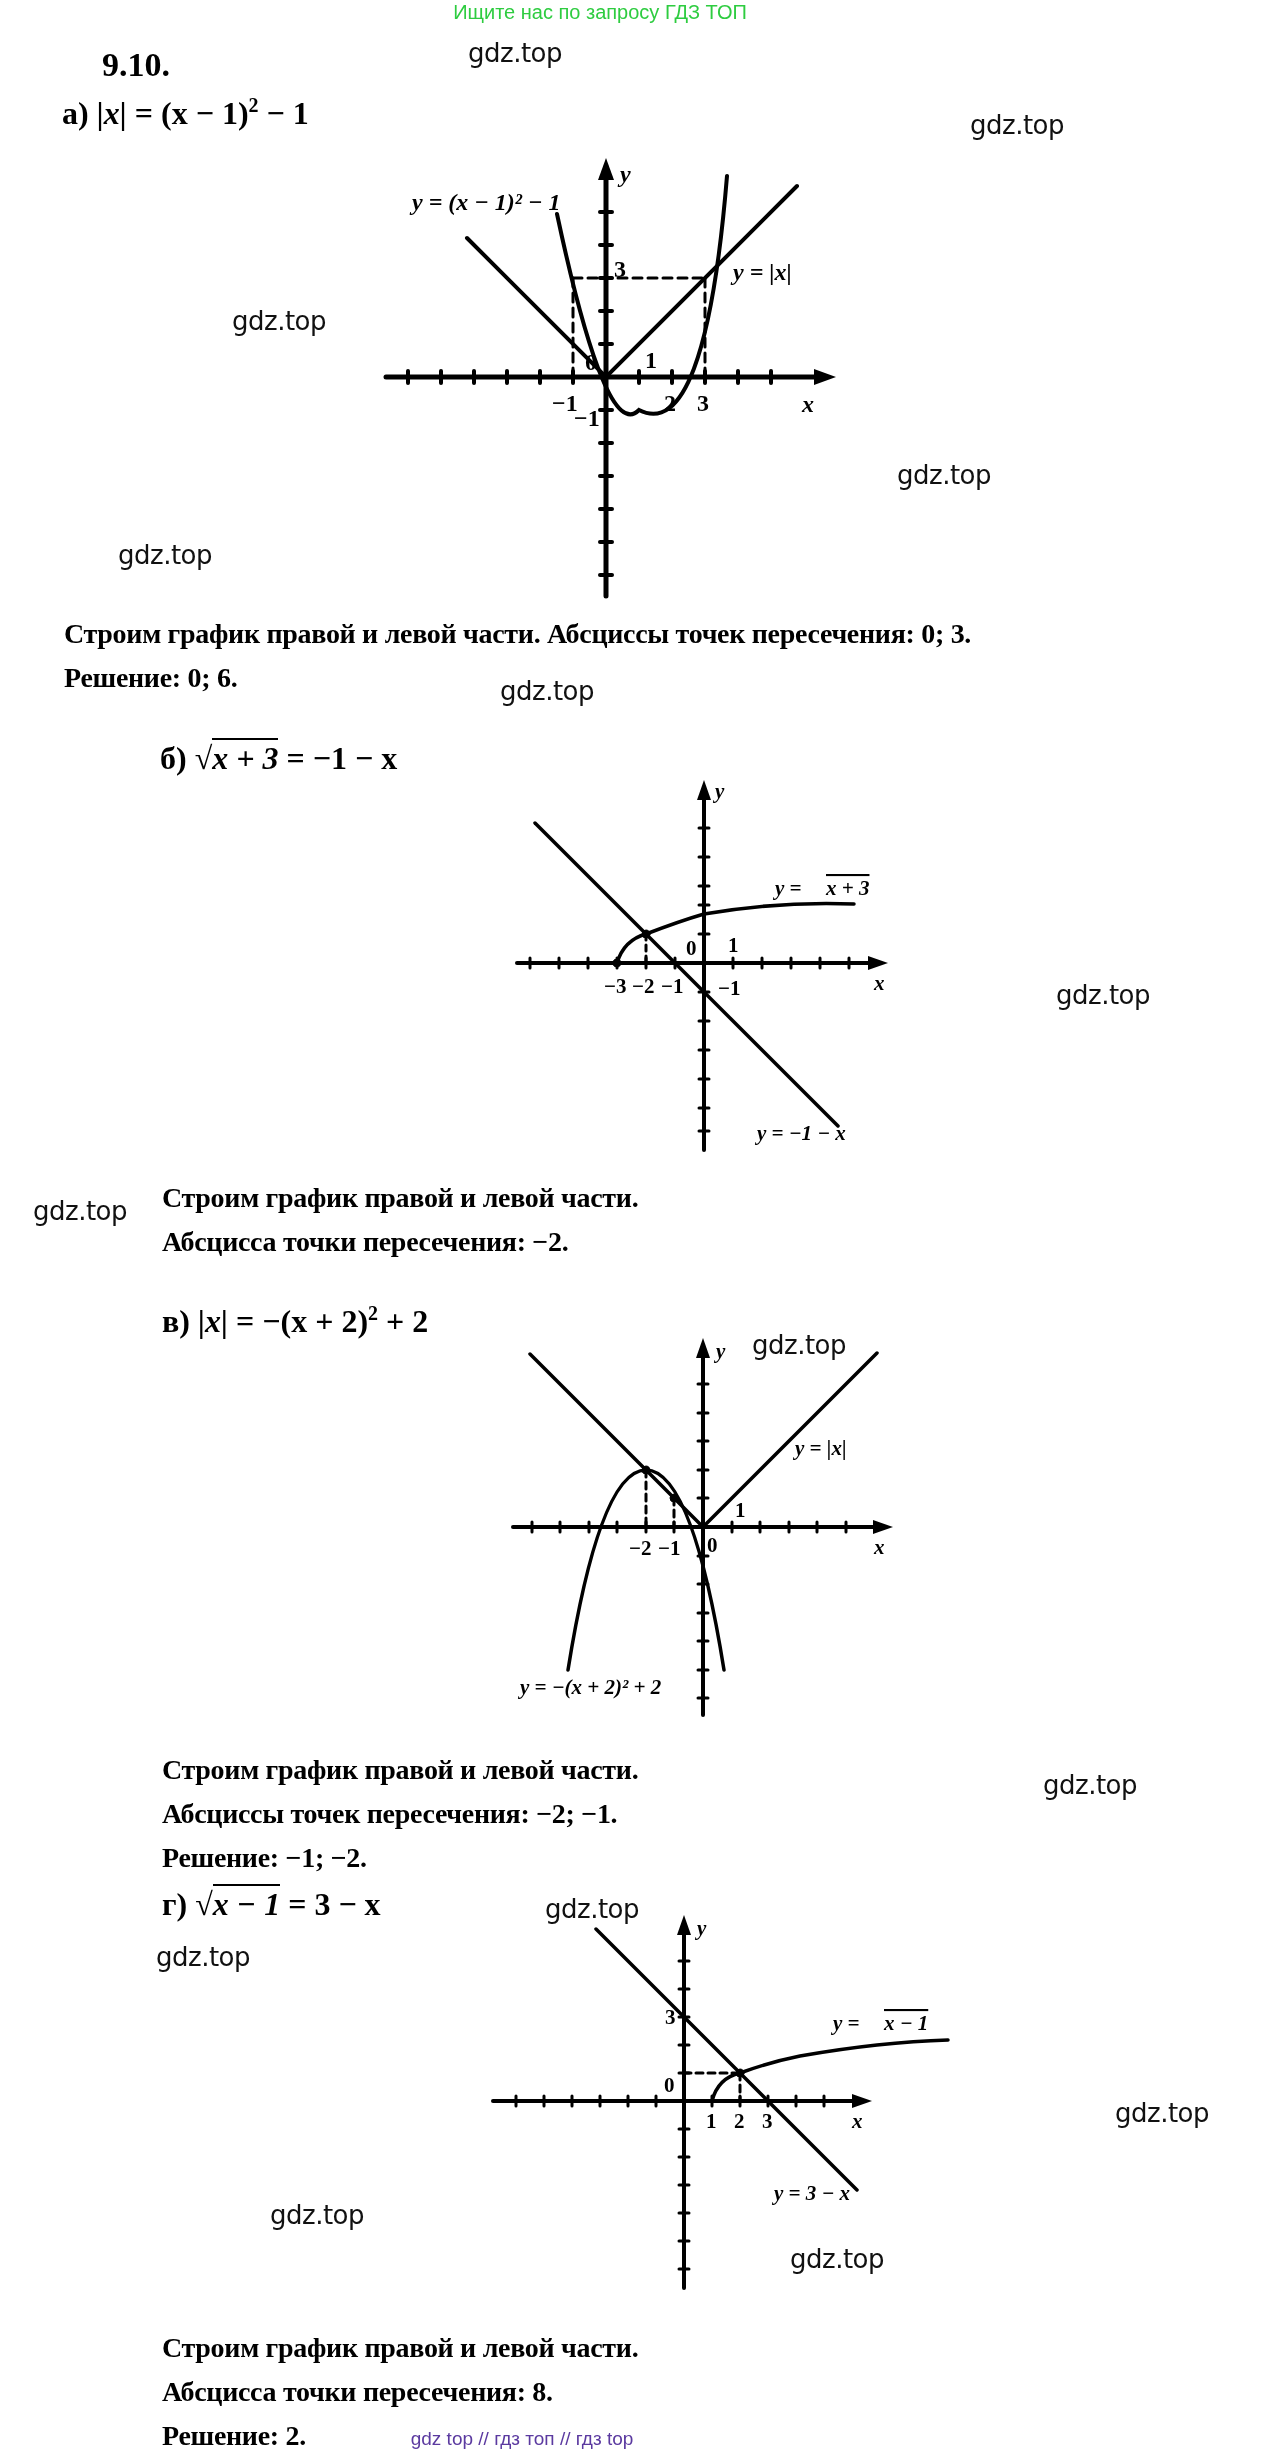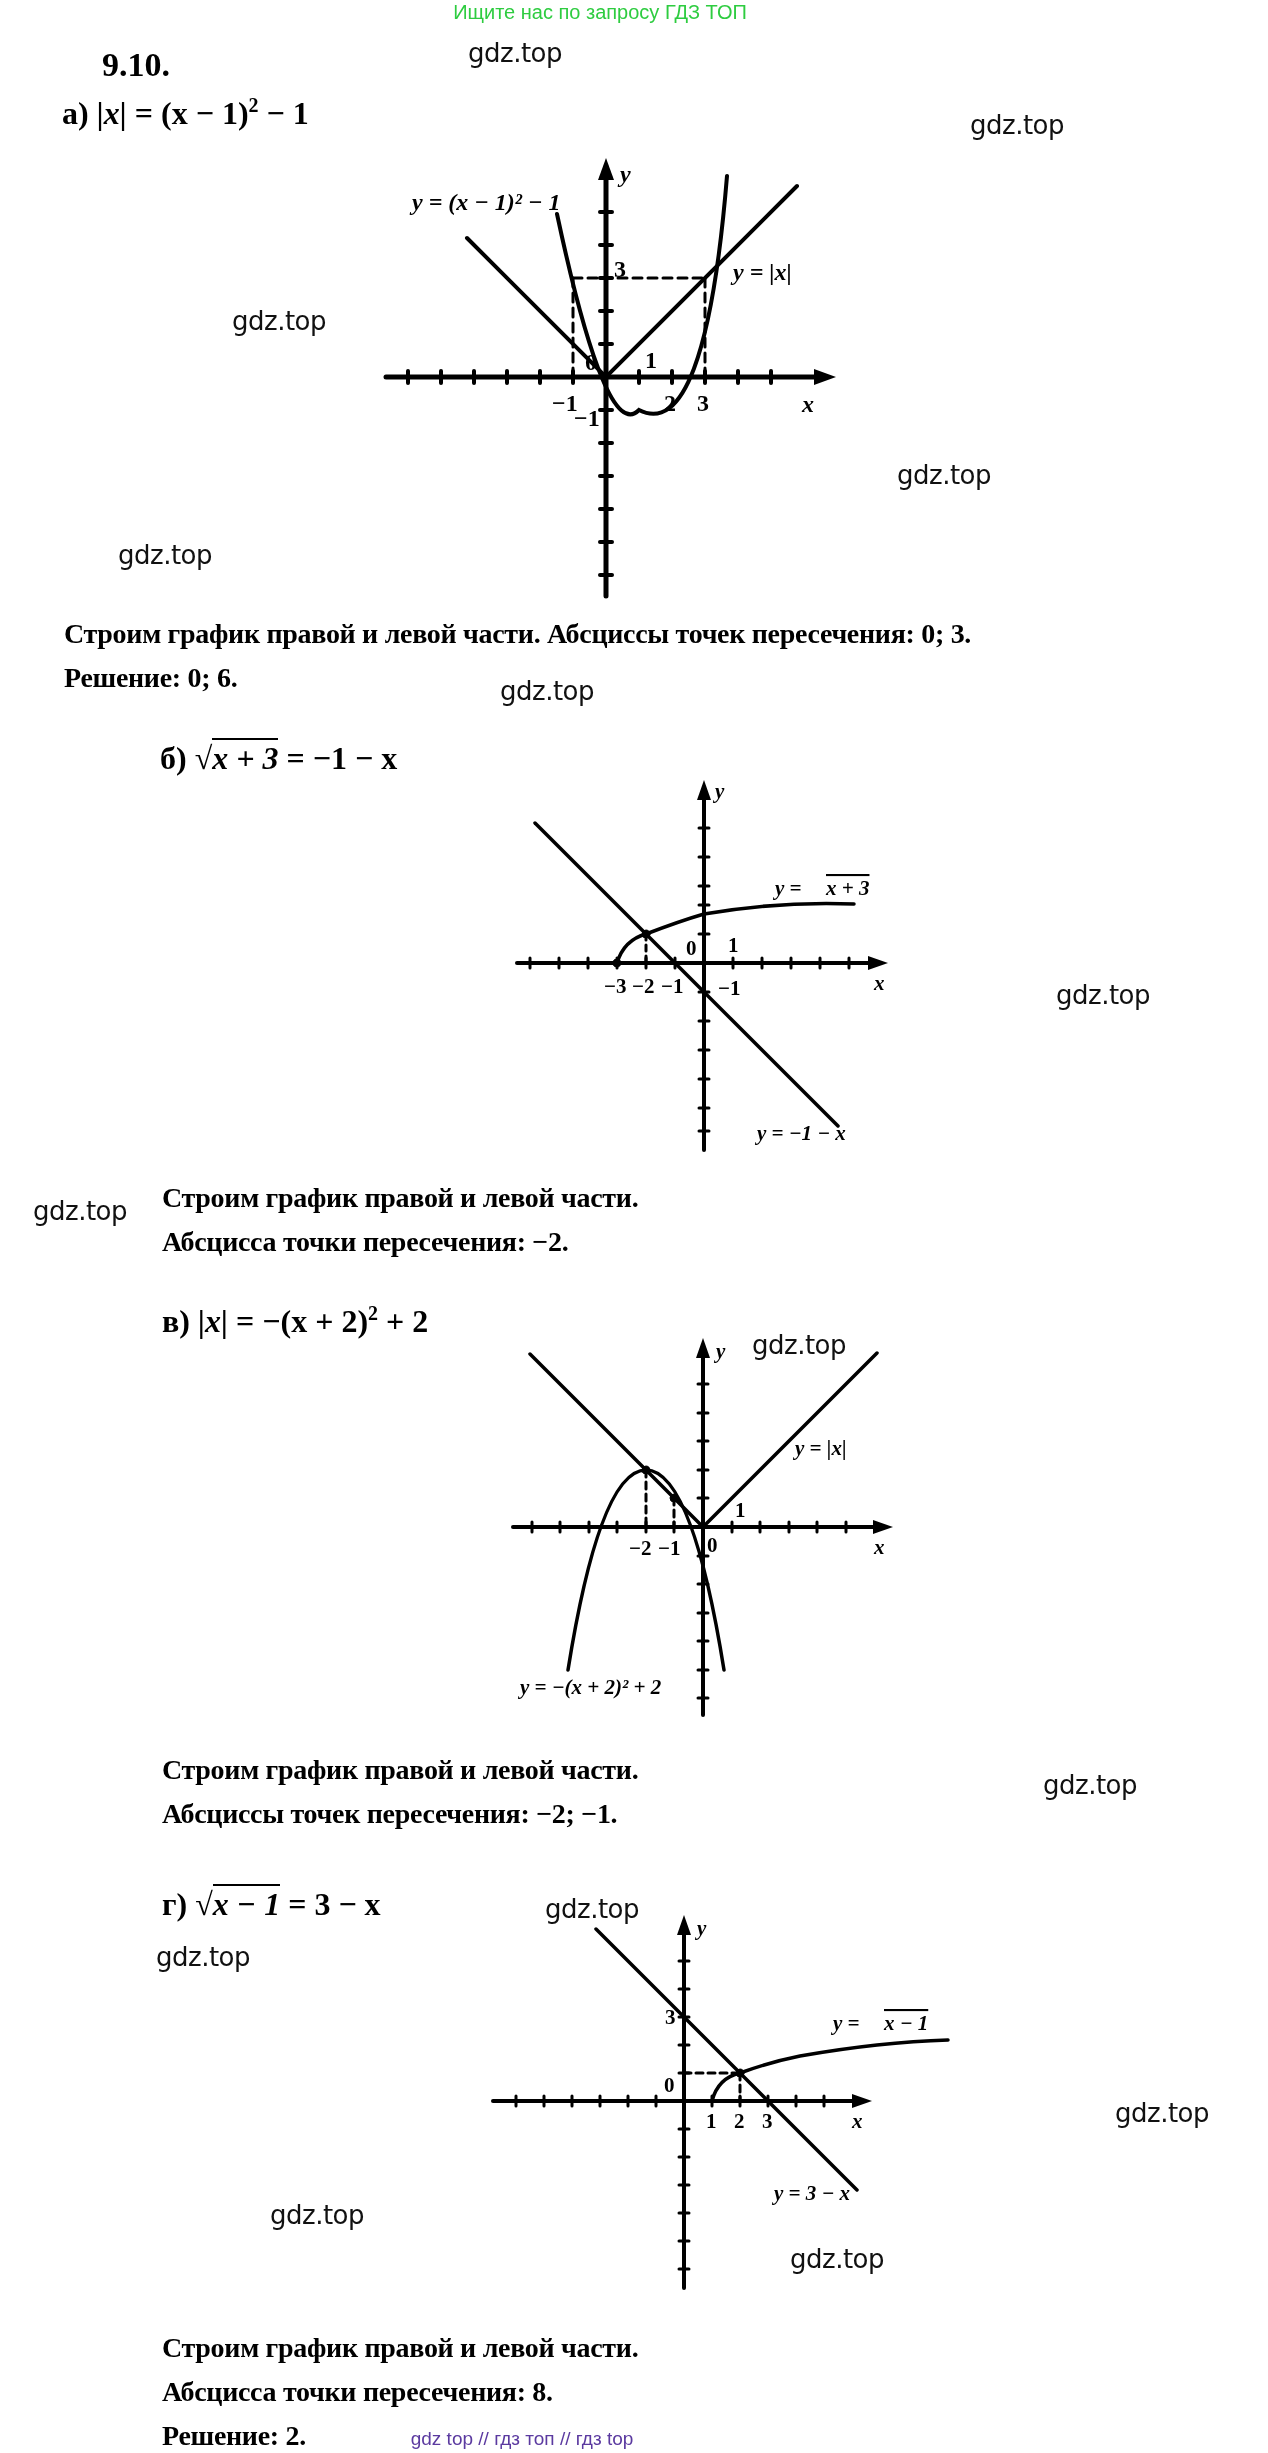--- a/index.html
+++ b/index.html
@@ -277,20 +277,21 @@
 </div>
 
 <div class="abs eq" style="left:162px;top:1302px;">
   <span>в)</span>
   <i>|x|</i><span> = −(x + 2)</span><sup style="font-size:20px;">2</sup><span> + 2</span>
 </div>
 
 <div class="abs para" style="left:162px;top:1740px;">
   <div>Строим график правой и левой части.</div>
   <div>Абсциссы точек пересечения: −2; −1.</div>
+  <div>Решение: −1; −2.</div>
 </div>
 
 <div class="abs eq" style="left:162px;top:1886px;">
   <span>г)</span>
   <span>√</span><span class="sq"><i>x − 1</i></span><span> = 3 − x</span>
 </div>
 
 <div class="abs para" style="left:162px;top:2318px;">
   <div>Строим график правой и левой части.</div>
   <div>Абсцисса точки пересечения: 8.</div>

